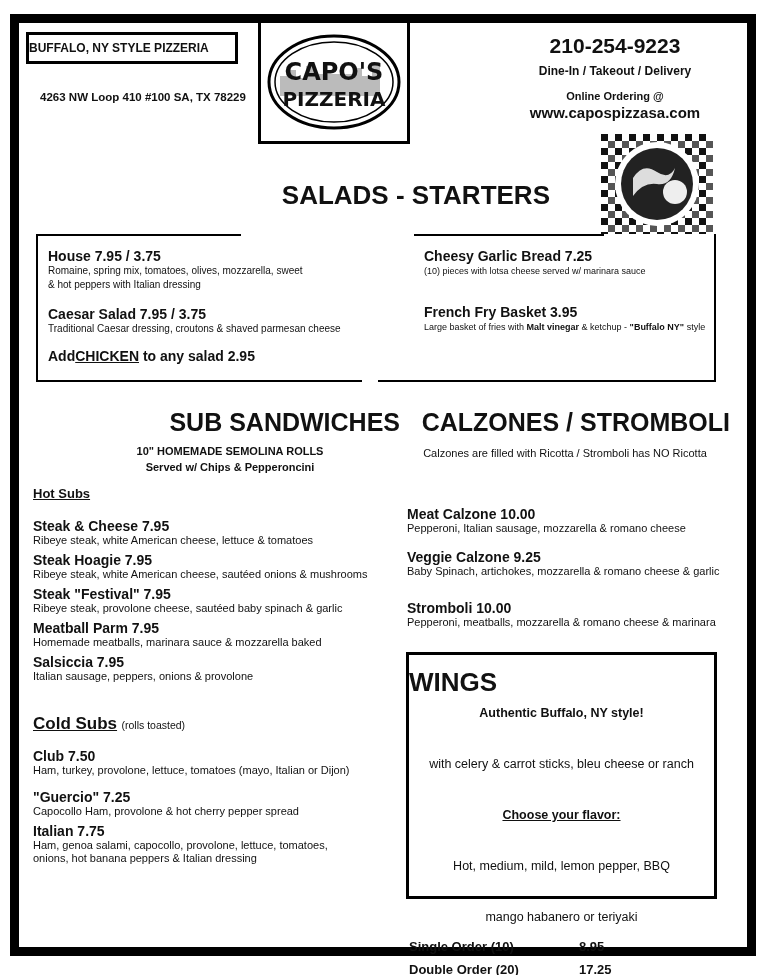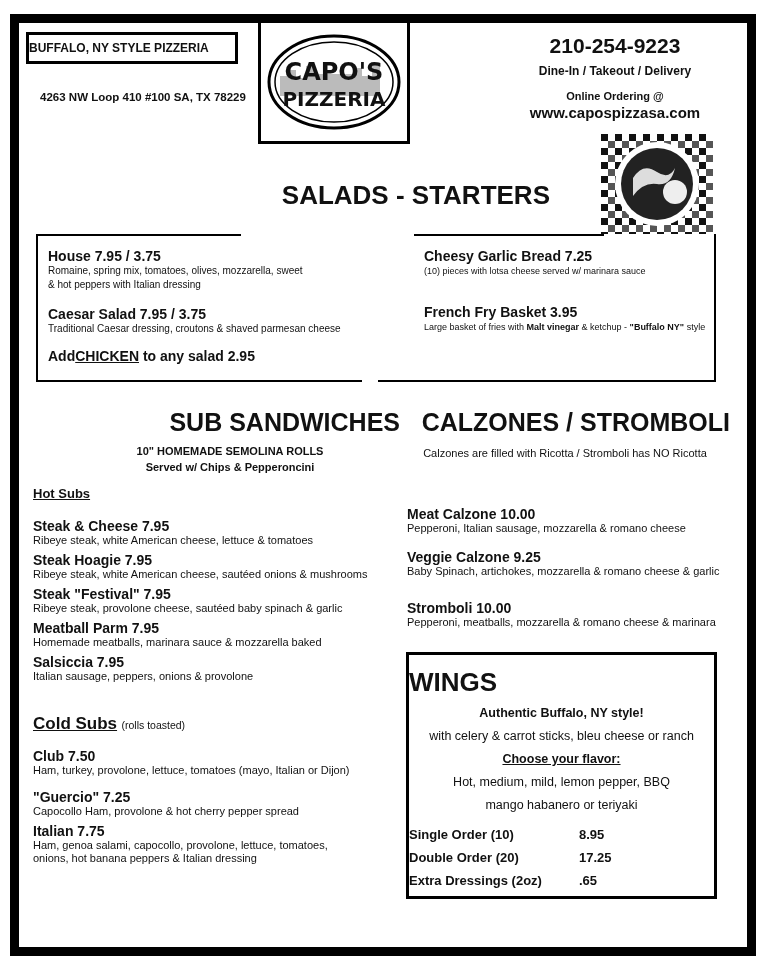--- a/index.html
+++ b/index.html
@@ -21,21 +21,21 @@
   .item-name{font-weight:bold;font-size:14px;}
   .item-desc{font-size:10px;line-height:14px;}
   .item-desc-lg{font-size:11px;line-height:13px;}
   .u{text-decoration:underline;}
   .sub-title{left:60px;top:408px;width:340px;font-size:25px;}
   .sub-sub{left:60px;top:443px;width:340px;text-align:center;font-weight:bold;font-size:11px;line-height:16px;}
   .cal-title{left:400px;top:408px;width:330px;font-size:25px;}
   .cal-sub{left:400px;top:447px;width:330px;text-align:center;font-size:11px;}
   .wings-box{left:406px;top:652px;width:305px;height:241px;border:3px solid #000;}
   .wings-title{font-weight:bold;font-size:26px;text-align:left;margin-top:12px;}
-  .wings-line{text-align:center;font-size:12.5px;line-height:23px;}
+  .wings-line{text-align:center;font-size:12.5px;line-height:23px;margin-top:28px;}
   .price-row{display:flex;font-weight:bold;font-size:13px;line-height:23px;}
   .price-row .lbl{width:170px;}
   .price-row .val{width:60px;text-align:left;}
 </style>
 </head>
 <body>
 
 <div class="frame"></div>
 
 <div class="abs tagline-box">

